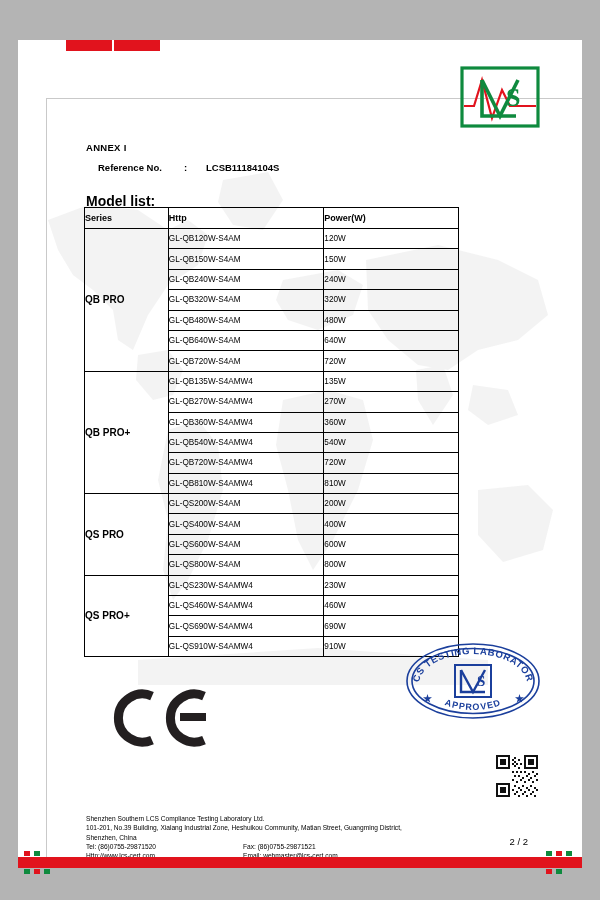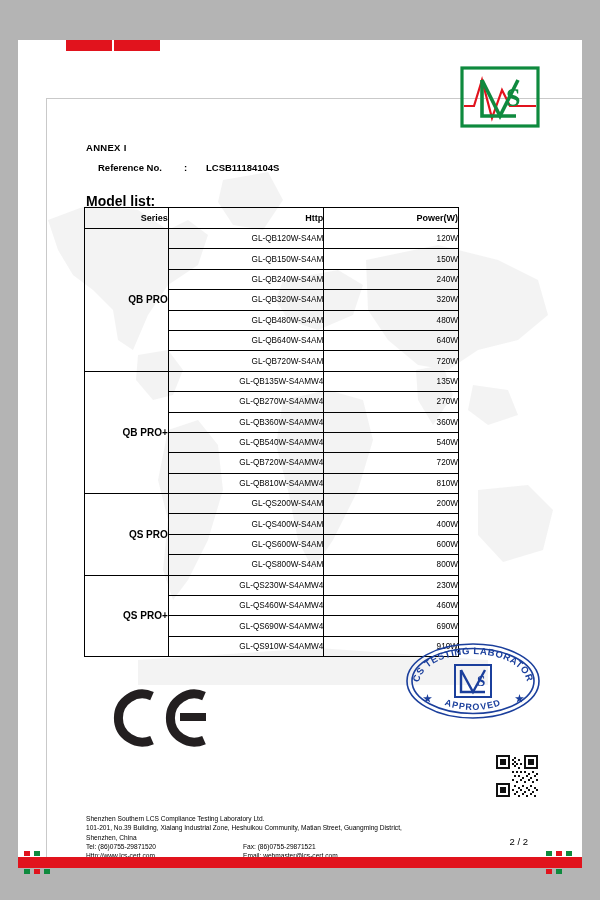--- a/index.html
+++ b/index.html
@@ -121,21 +121,21 @@
     position: absolute;
     left: 66px;
     top: 167px;
     width: 375px;
     border-collapse: collapse;
     font-size: 8.2px;
     background: transparent;
   }
   table.models th, table.models td {
     border: 1px solid #000;
-    text-align: right;
+    text-align: left;
     color: #000;
     padding: 0;
     height: 19.4px;
     background: rgba(255,255,255,0.0);
   }
   table.models th {
     font-weight: bold;
     font-size: 9px;
     height: 20px;
   }

